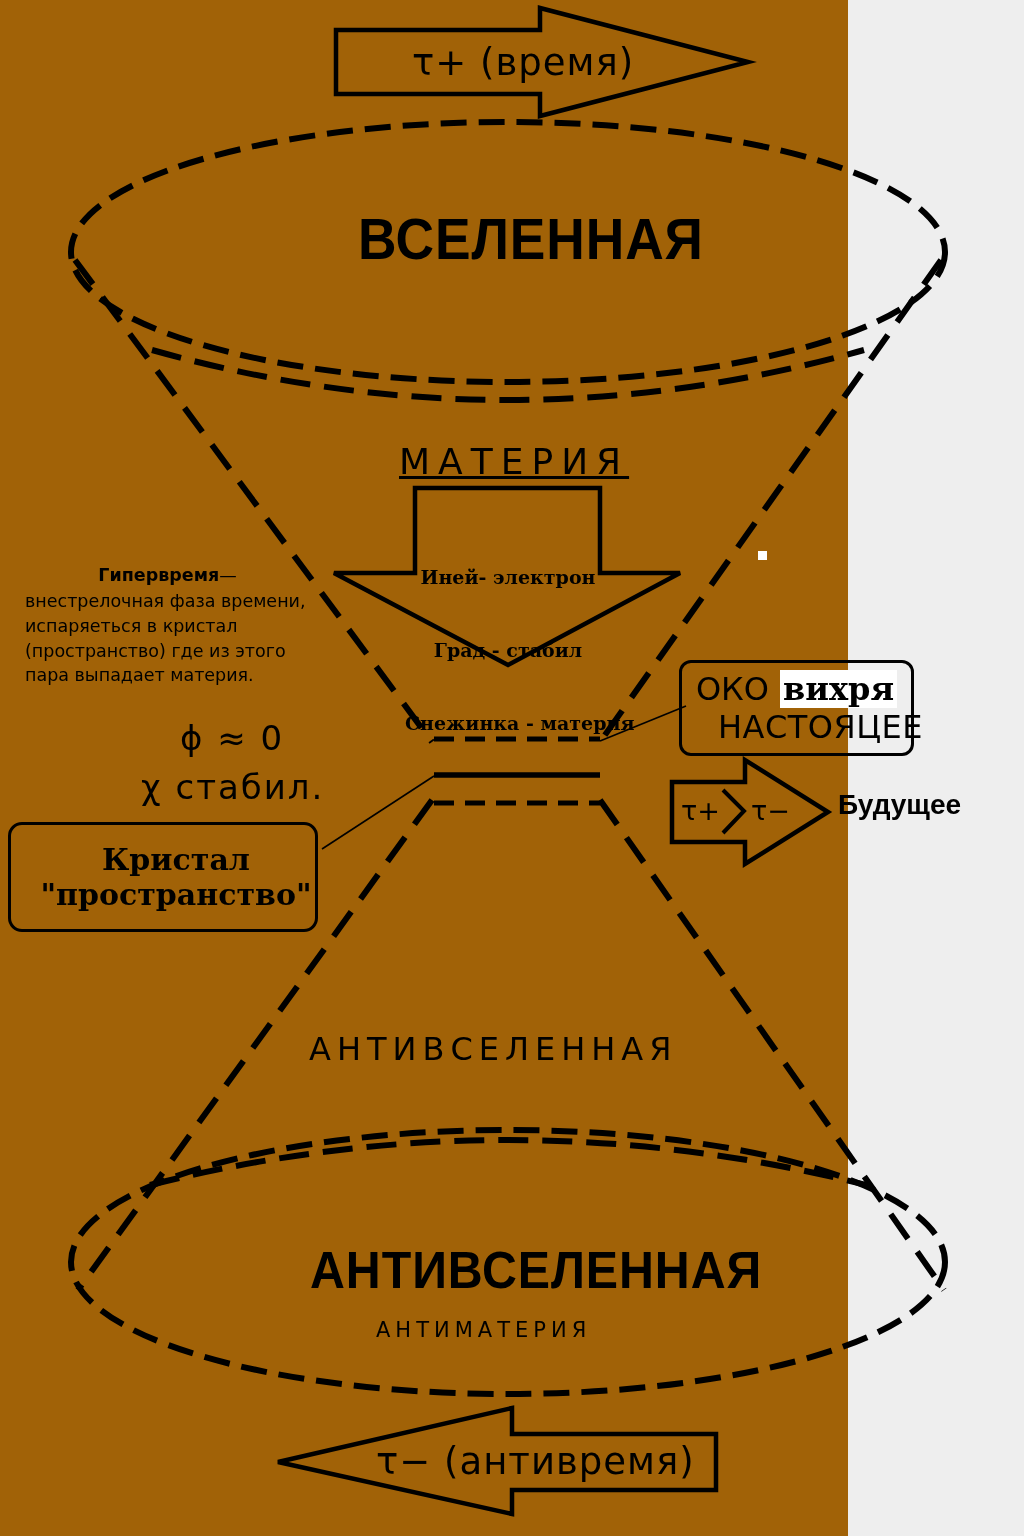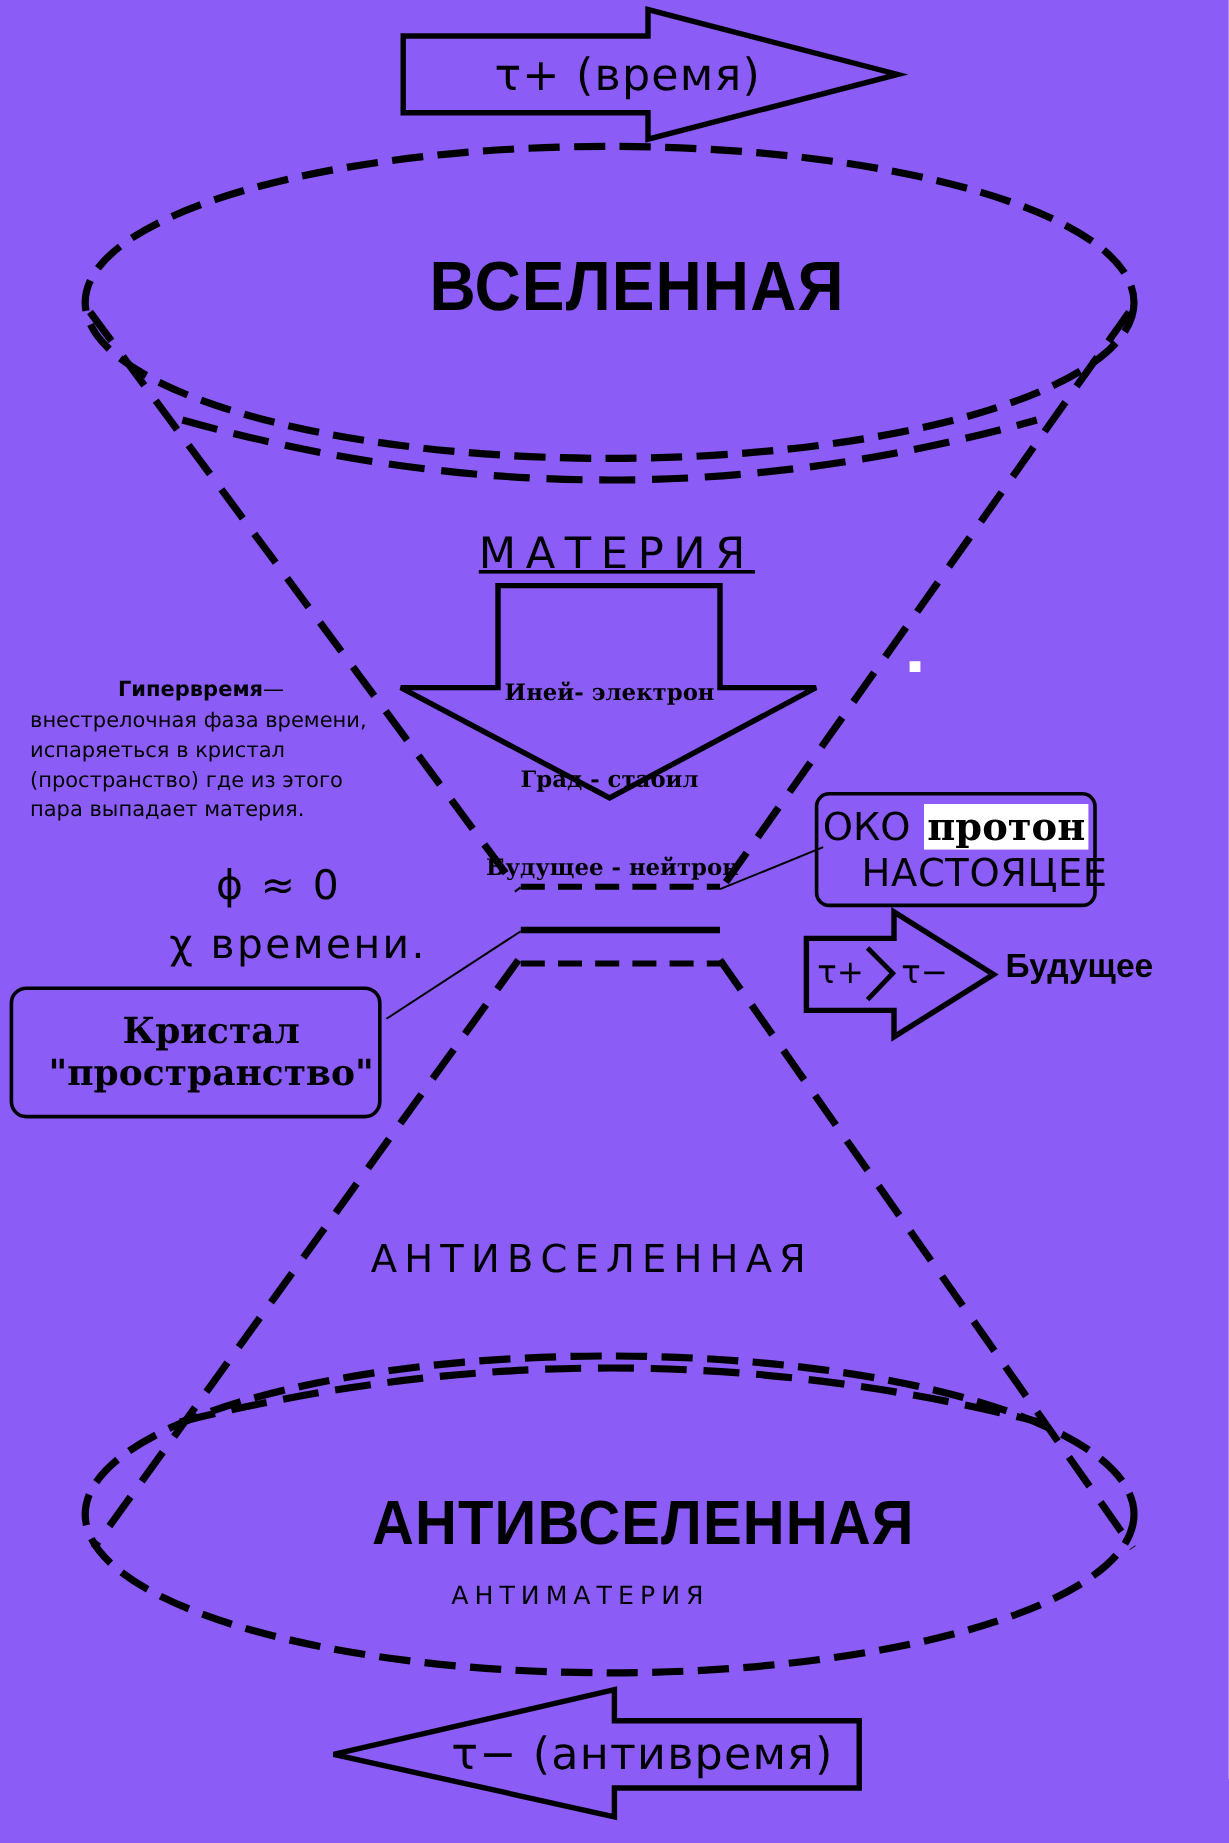--- a/index.html
+++ b/index.html
@@ -11,23 +11,23 @@
     width: 1024px;
     height: 1536px;
     position: relative;
     overflow: hidden;
     font-family: "DejaVu Sans", sans-serif;
     color: #000;
   }
   #stage {
     position: absolute;
     left: 0; top: 0;
-    width: 1024px;
+    width: 848px;
     height: 1536px;
-    background: #8b5cf6;
+    background: #a16207;
   }
   svg.layer {
     position: absolute;
     left: 0; top: 0;
     width: 1024px;
     height: 1536px;
     overflow: visible;
   }
   .txt {
     position: absolute;
@@ -207,39 +207,39 @@
 
   <div class="txt arrow-label" style="left:412px; top:44px;">τ+ (время)</div>
 
   <div class="txt title-universe" style="left:358px; top:210px;">ВСЕЛЕННАЯ</div>
 
   <div class="txt title-matter" style="left:399px; top:444px;text-decoration:underline;">МАТЕРИЯ</div>
 
   <div class="txt matter-lines" style="left:405px; top:516px; width:206px;">
     <div>Иней- электрон</div>
     <div>Град - стабил</div>
-    <div>Будущее - нейтрон</div>
+    <div>Снежинка - материя</div>
   </div>
 
   <div class="hyper-block" style="left:25px; top:563px;">
     <span class="hyper-head"><b>Гипервремя</b><span>—</span></span><span>внестрелочная фаза времени, испаряеться в кристал (пространство) где из этого пара выпадает материя.</span>
   </div>
 
   <div class="txt formula" style="left:180px; top:721px;">ϕ ≈ 0</div>
-  <div class="txt formula" style="left:141px; top:770px;">χ времени.</div>
+  <div class="txt formula" style="left:141px; top:770px;">χ стабил.</div>
 
   <div class="callout" style="left:8px; top:822px; width:310px; height:110px;padding-left:26px;">
     <div class="crystal-line1">Кристал</div>
     <div class="crystal-line2">"пространство"</div>
   </div>
 
   <div class="callout" style="left:679px; top:660px; width:235px; height:96px; border-radius:12px;">
     <div class="eye-row">
       <span class="eye-oko">ОКО</span>
-      <span class="eye-vortex">протон</span>
+      <span class="eye-vortex">вихря</span>
     </div>
     <div class="eye-present">НАСТОЯЦЕЕ</div>
   </div>
 
   <div class="txt tau-small" style="left:681px; top:797px;">τ+</div>
   <div class="txt tau-small" style="left:751px; top:797px;">τ−</div>
   <div class="txt future-label" style="left:838px; top:791px;">Будущее</div>
 
   <div class="txt title-mid" style="left:309px; top:1033px;">АНТИВСЕЛЕННАЯ</div>
 

